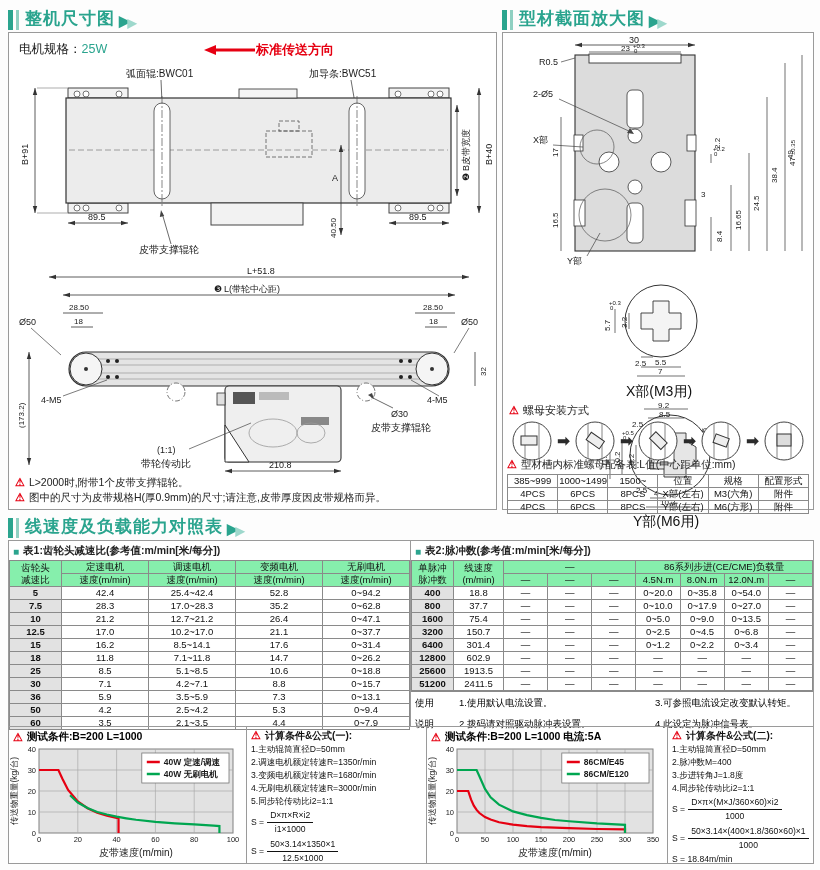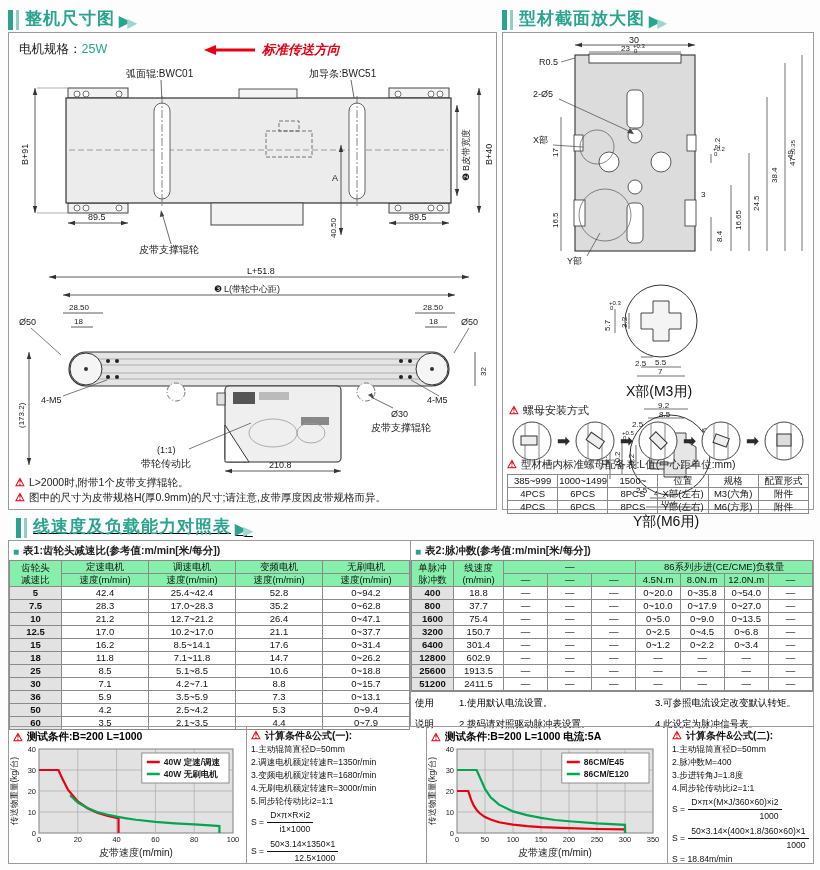--- a/index.html
+++ b/index.html
@@ -23,21 +23,21 @@
   .cap-row{display:flex;align-items:center;font-size:10.5px;font-weight:bold;color:#222;padding:3px 4px 2px 4px;}
   .bullet{color:#2aa48e;font-size:10px;margin-right:4px;}
   table.spec{border-collapse:collapse;width:100%;table-layout:fixed;}
   table.spec th,table.spec td{border:1px solid #8a8a8a;font-size:9.5px;text-align:center;padding:0 1px;height:12px;line-height:12px;font-weight:normal;color:#111;overflow:hidden;white-space:nowrap;}
   table.spec thead th{background:#86efac;}
   #t1 tbody td:first-child,#t2 tbody td:first-child{background:#e2e2e2;font-weight:bold;}
   .usage{display:grid;grid-template-columns:44px 196px 1fr;font-size:9.5px;border-top:1px solid #8a8a8a;}
   .usage div{padding:4px 4px;line-height:13px;white-space:nowrap;overflow:hidden;}
   .fcell{font-size:8.6px;line-height:13px;color:#111;padding:2px 4px;white-space:nowrap;overflow:hidden;}
   .fcell .title{font-size:10px;font-weight:bold;}
-  .frac{display:inline-flex;flex-direction:column;vertical-align:middle;text-align:right;margin:1px 0 1px 3px;}
+  .frac{display:inline-flex;flex-direction:column;vertical-align:middle;text-align:center;margin:1px 0 1px 3px;}
   .frac .num{border-bottom:1px solid #111;padding:0 3px;}
   .frac .den{padding:0 3px;}
   .cond-row{display:flex;align-items:center;font-size:10.5px;font-weight:bold;padding:3px 4px 0 4px;white-space:nowrap;}
   .nut-steps{display:flex;align-items:center;justify-content:space-between;padding:2px 2px;}
   .step-arrow{font-size:15px;color:#2b2b2b;font-weight:bold;}
   .detail-wrap{display:inline-block;text-align:center;vertical-align:top;}
   .detail-cap{font-size:14px;color:#111;margin-top:0px;}
 </style>
 </head>
 <body>
@@ -51,21 +51,21 @@
 </div>
 <div class="content-box" style="left:8px;top:32px;width:487px;height:476px;">
   <div class="motor-row">
     <span>电机规格：</span><span class="teal">25W</span>
   </div>
   <div class="dir-arrow">
     <svg width="52" height="12">
         <polygon points="0,6 12,1 12,11" fill="#e60012"></polygon>
         <rect x="11" y="4.5" width="40" height="3" fill="#e60012"></rect>
       </svg>
-    <span style="margin-left:6px;font-style:italic;">标准传送方向</span>
+    <span style="">标准传送方向</span>
   </div>
 
   <svg width="481" height="200" style="position:absolute;left:2px;top:30px;">
     <text class="lbl" x="115" y="14">弧面辊:BWC01</text>
     <polyline points="150,17 151,40" fill="none" stroke="#444" stroke-width="0.8"></polyline>
     <polygon points="151,42 148.5,35 153.5,35" fill="#444"></polygon>
     <text class="lbl" x="298" y="14">加导条:BWC51</text>
     <polyline points="340,17 346,52" fill="none" stroke="#444" stroke-width="0.8"></polyline>
     <polygon points="347,54 343,48 348,47" fill="#444"></polygon>
 
@@ -476,21 +476,21 @@
             <td>8PCS</td>
             <td>Y部(左右)</td>
             <td>M6(方形)</td>
             <td>附件</td>
           </tr>
         </tbody>
     </table>
   </div>
 </div>
 
-<div class="sec-header" style="left:16px;top:514px;text-decoration:underline;">
+<div class="sec-header" style="left:8px;top:514px;">
   <span class="bar-a"></span>
     <span class="bar-b"></span>
   <span class="sec-title">线速度及负载能力对照表</span>
   <span class="hdr-arrow">▶</span>
     <span class="hdr-arrow2">▶</span>
 </div>
 
 <div class="content-box" style="left:8px;top:540px;width:804px;height:322px;">
 
   <div style="position:absolute;left:0;top:0;width:401px;height:185px;border-right:1px solid #9a9a9a;">

